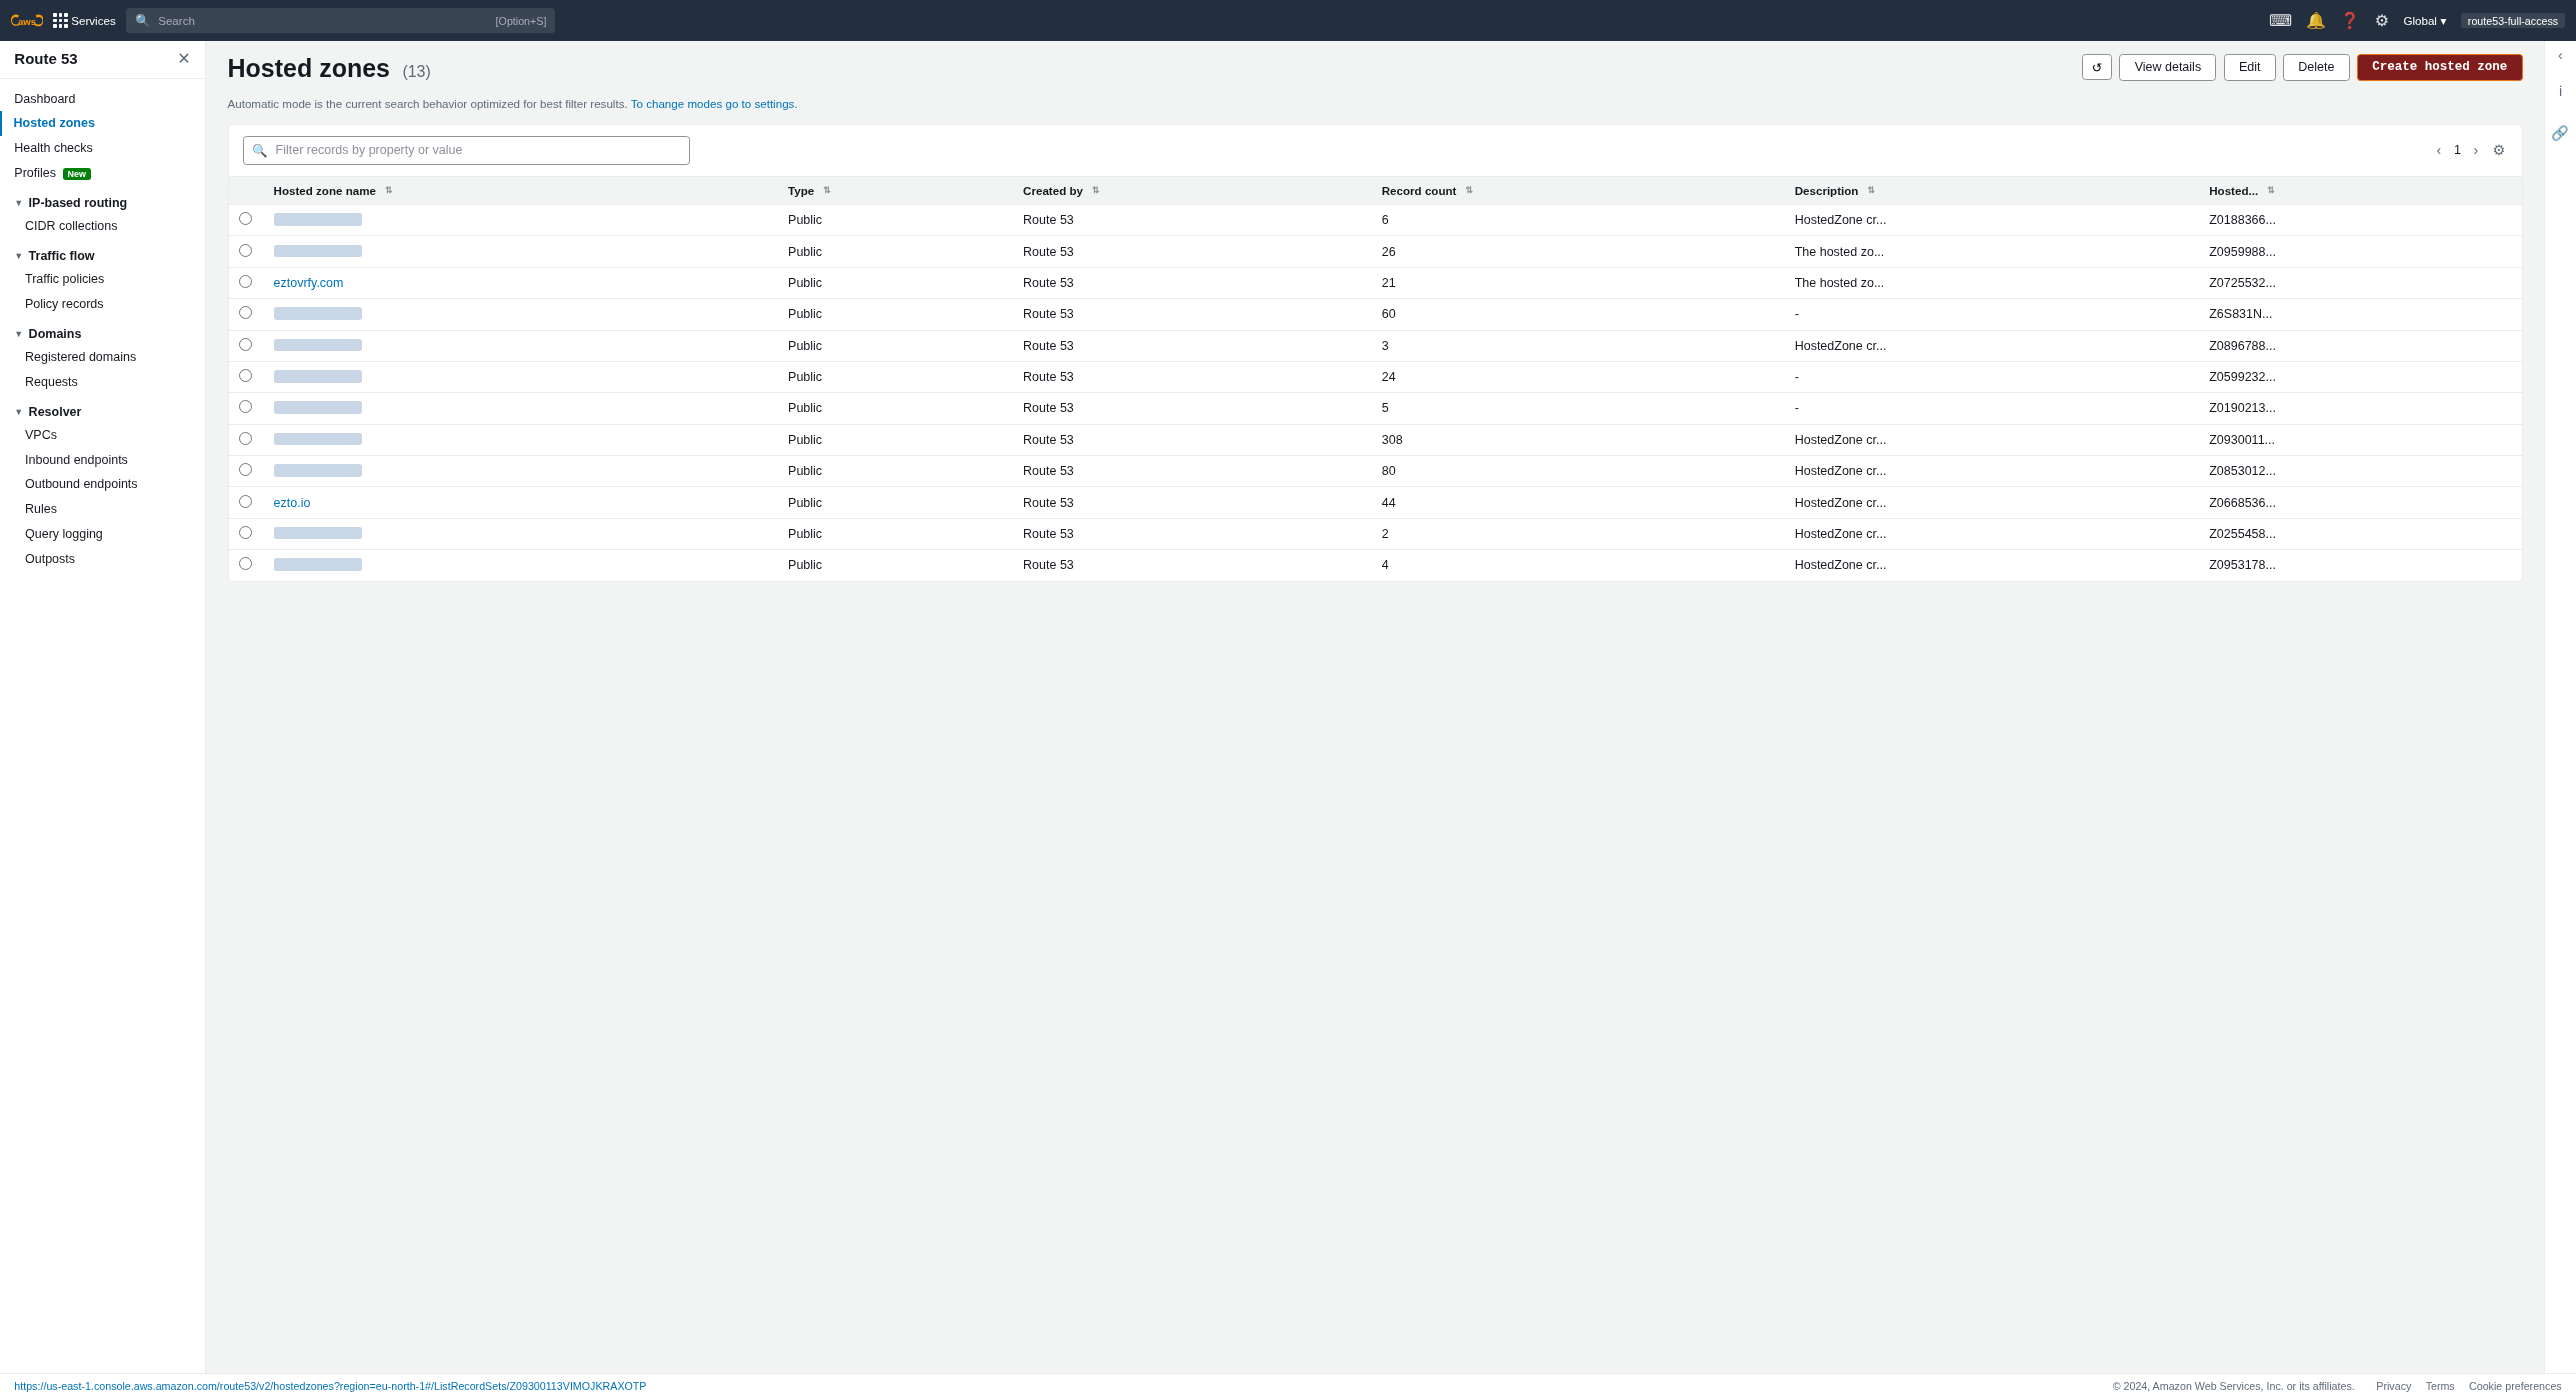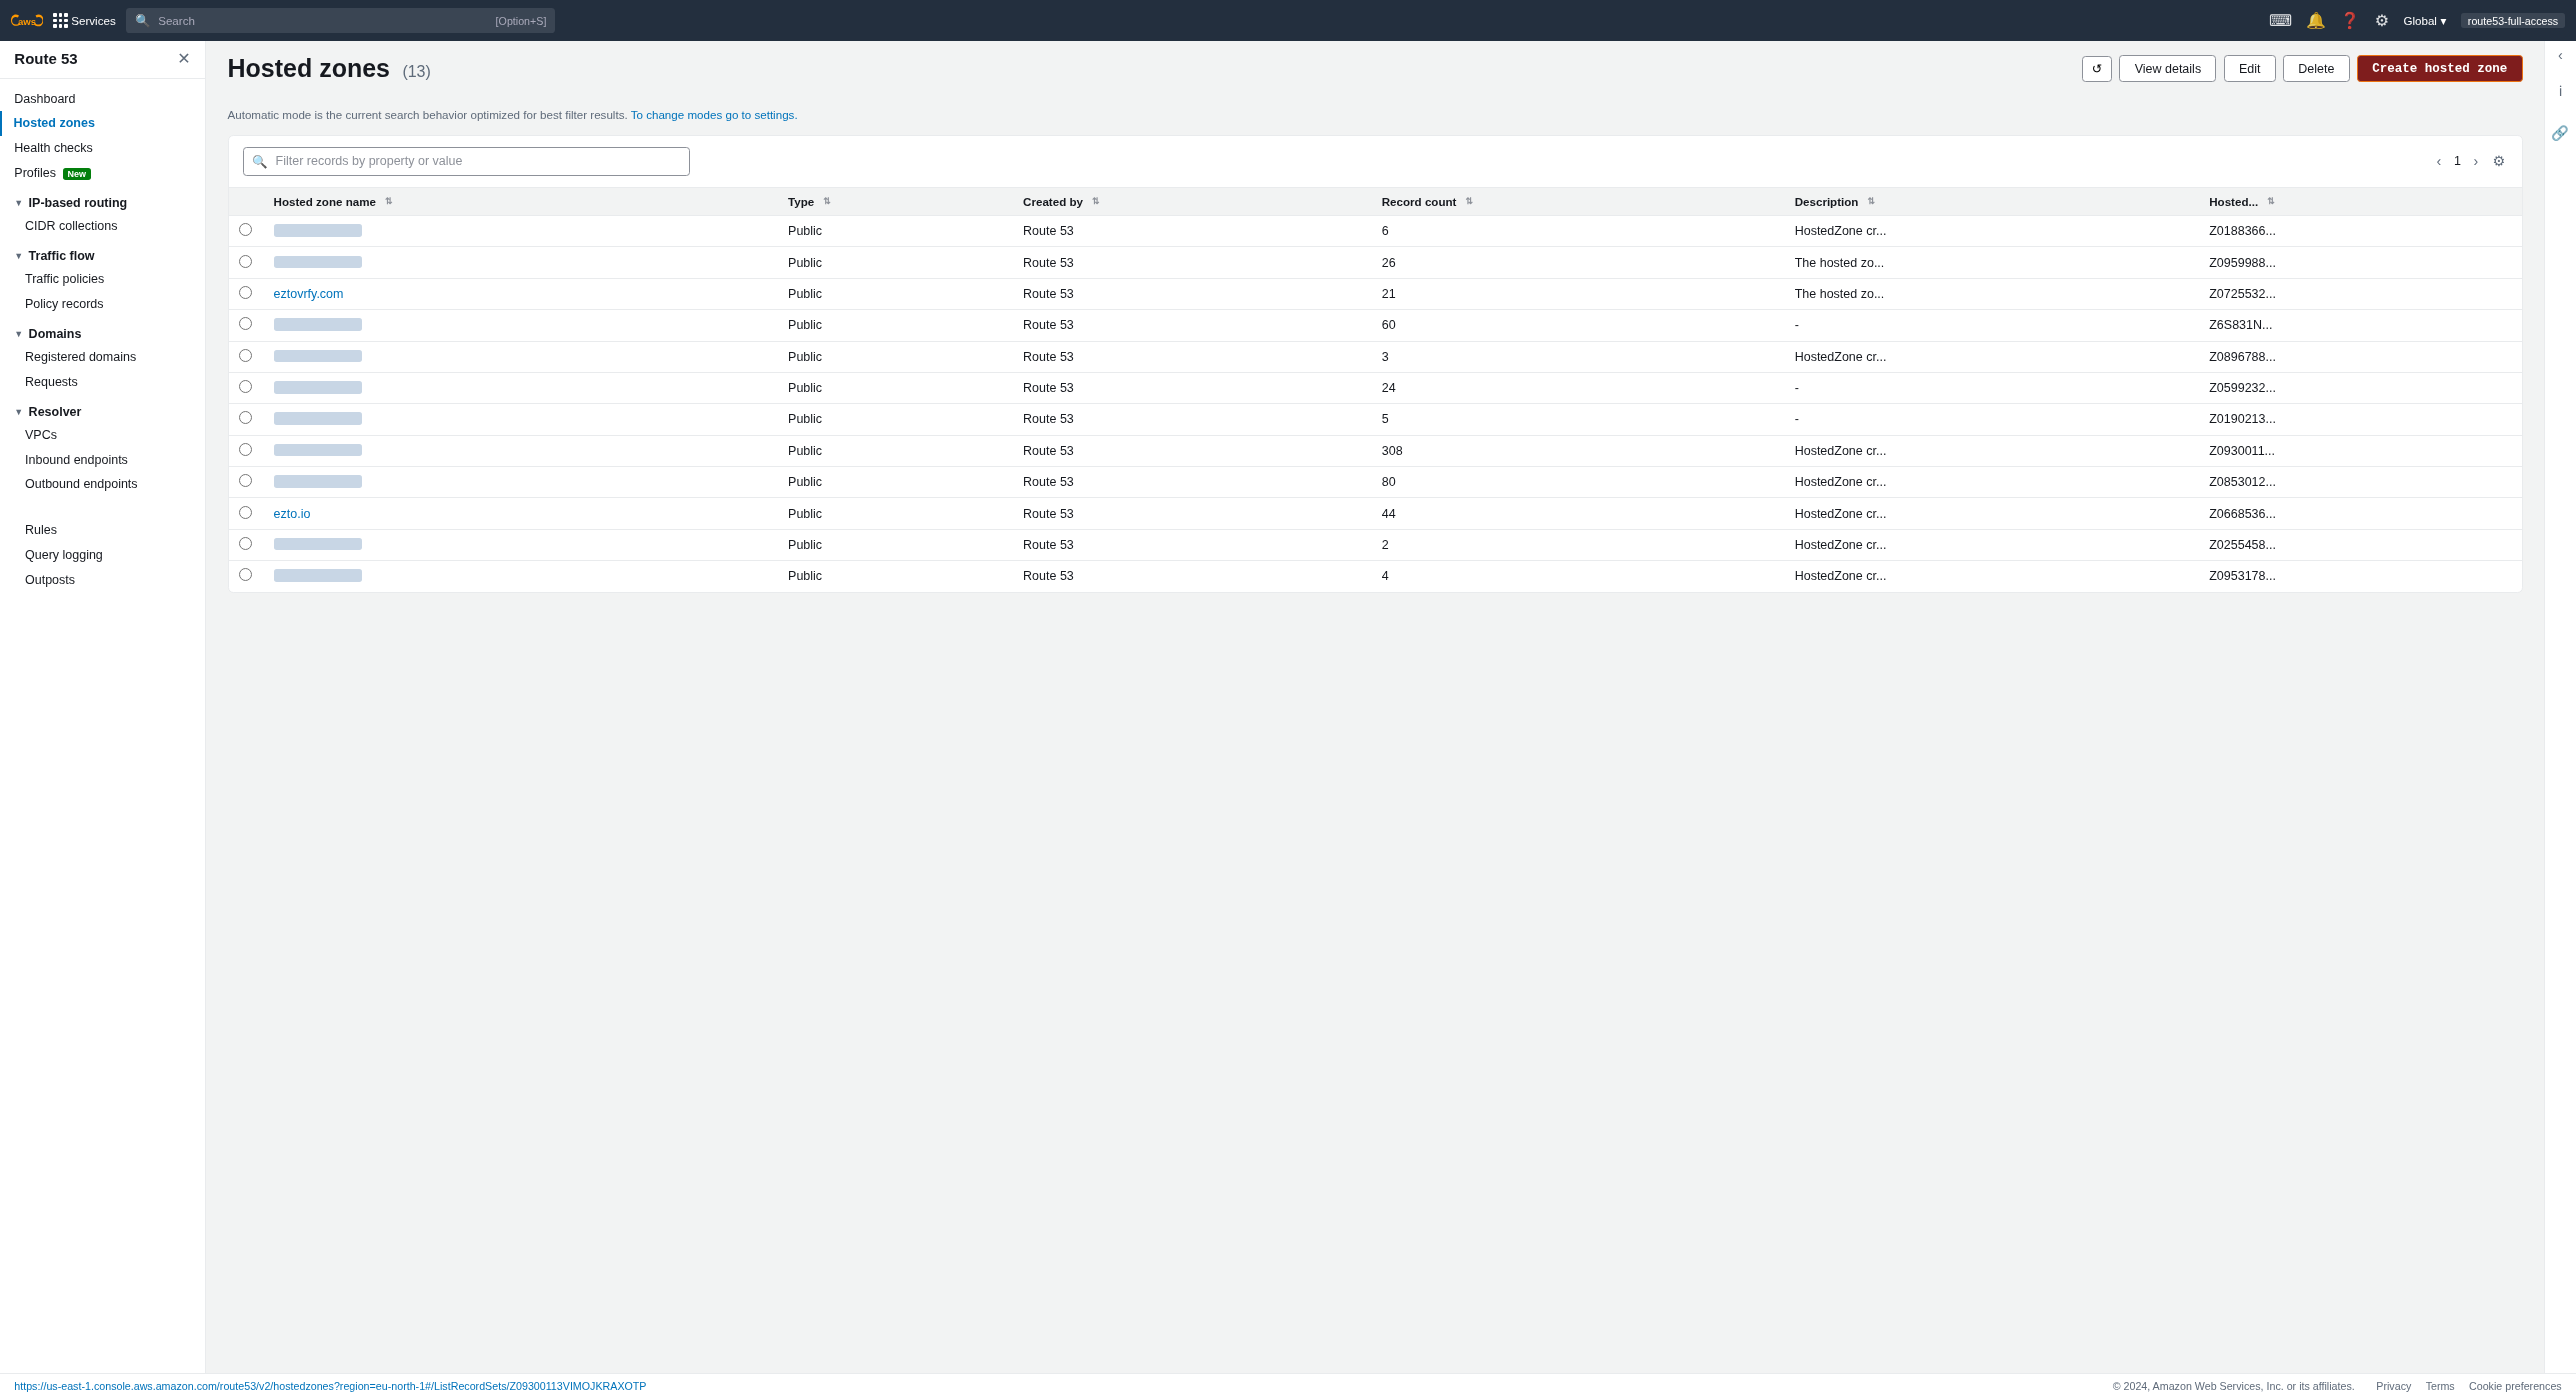--- a/index.html
+++ b/index.html
@@ -52,21 +52,21 @@
     .nav-section-chevron { font-size: 9px; color: #5f6b7a; }
     .nav-badge {
       background: #037f0c; color: #fff; font-size: 9px; padding: 0.9px 4.5px;
       border-radius: 2.7px; font-weight: 700; margin-left: 3.6px;
     }
 
     
     .main-content { flex: 1; overflow-y: auto; padding: 18px 21.5px; }
 
     
-    .page-header { display: flex; align-items: center; gap: 10.7px; margin-bottom: 25px; flex-wrap: wrap; }
+    .page-header { display: flex; align-items: flex-start; gap: 10.7px; margin-bottom: 14px; flex-wrap: wrap; }
     .page-actions { display: flex; align-items: center; gap: 7.2px; margin-left: auto; }
     .btn { padding: 5.4px 14.3px; border-radius: 3.6px; cursor: pointer; font-size: 12.5px; font-weight: 500; border: 0.9px solid; }
     .btn-default { background: #fff; border-color: #8d9199; color: #16191f; }
     .btn-primary { background: #7f1d1d; border-color: #ec7211; color: #fff; font-weight: 700; font-family: Liberation Mono, monospace; }
     .btn-icon { background: #fff; border: 0.9px solid #8d9199; border-radius: 3.6px; padding: 4.5px 9px; cursor: pointer; font-size: 12.5px; }
     .info-bar { font-size: 11.6px; color: #5f6b7a; margin-bottom: 14.3px; }
     .info-bar a { color: #0073bb; text-decoration: none; }
 
     
     .table-container { background: #fff; border: 0.9px solid #e9ebed; border-radius: 5.4px; }
@@ -197,21 +197,21 @@
       <a class="nav-item" style="padding-left:25px;">Registered domains</a>
       <a class="nav-item" style="padding-left:25px;">Requests</a>
 
       <div class="nav-section">
         <span class="nav-section-chevron">▼</span>
         <span class="nav-section-label">Resolver</span>
       </div>
       <a class="nav-item" style="padding-left:25px;">VPCs</a>
       <a class="nav-item" style="padding-left:25px;">Inbound endpoints</a>
       <a class="nav-item" style="padding-left:25px;">Outbound endpoints</a>
-      <a class="nav-item" style="padding-left:25px;margin-top:21px;">Rules</a>
+      <a class="nav-item" style="padding-left:25px;">Rules</a>
       <a class="nav-item" style="padding-left:25px;">Query logging</a>
       <a class="nav-item" style="padding-left:25px;">Outposts</a>
     </nav>
   </aside>
 
   <main class="main-content">
     <div class="page-header">
       <h1>
         <span>Hosted zones</span>
         <span style="font-size:16px;font-weight:400;color:#5f6b7a;margin-left:5.4px;">(13)</span>

